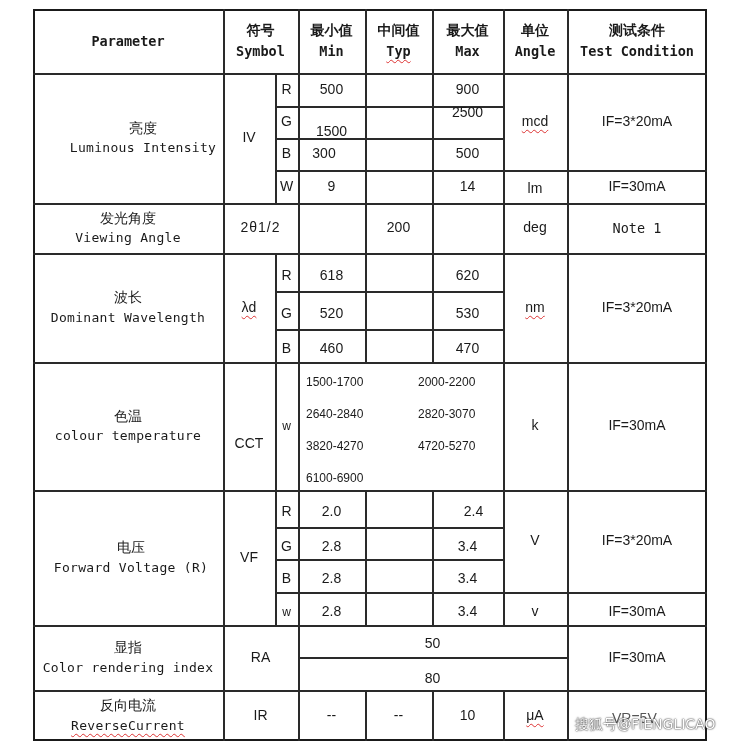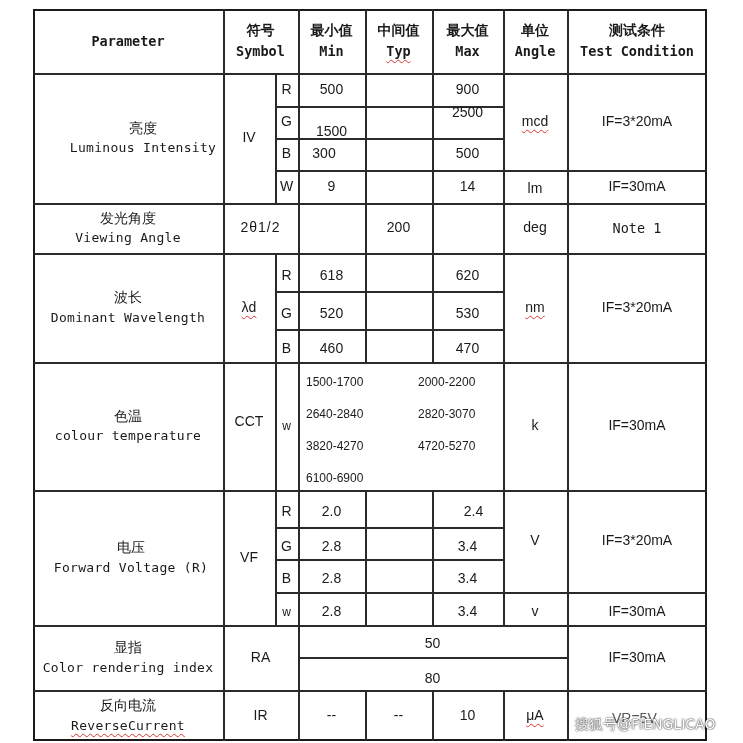--- a/index.html
+++ b/index.html
@@ -197,21 +197,21 @@
     <span class="squig">nm</span>
   </div>
 <div class="c num" style="left:567px;top:253px;width:140px;height:109px">
     <span>IF=3*20mA</span>
   </div>
 
 <div class="c" style="left:33px;top:362px;width:190px;height:128px">
   <span class="cn">色温</span>
   <span class="en">colour temperature</span>
 </div>
-<div class="c num" style="left:223px;top:358px;width:52px;height:128px">
+<div class="c num" style="left:223px;top:380px;width:52px;height:128px">
     <span>CCT</span>
   </div>
 <div class="c num" style="left:275px;top:362px;width:23px;height:128px;font-size:12px">
     <span>w</span>
   </div>
 <span class="cct" style="left:306px;top:375px">1500-1700</span>
 <span class="cct" style="left:418px;top:375px">2000-2200</span>
 <span class="cct" style="left:306px;top:407px">2640-2840</span>
 <span class="cct" style="left:418px;top:407px">2820-3070</span>
 <span class="cct" style="left:306px;top:439px">3820-4270</span>

